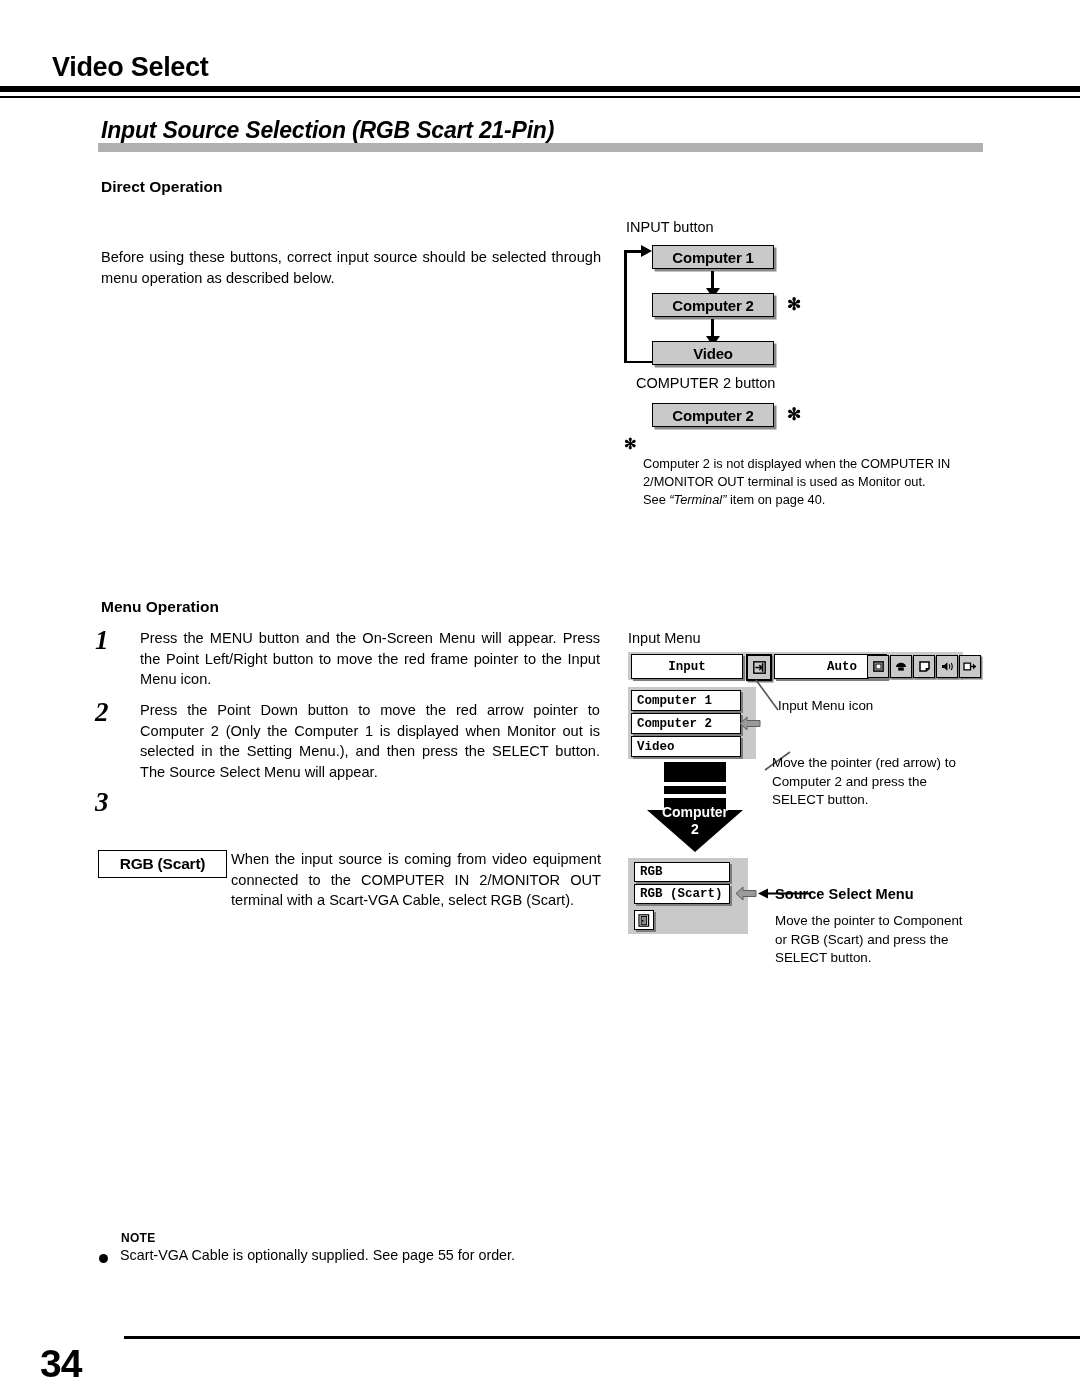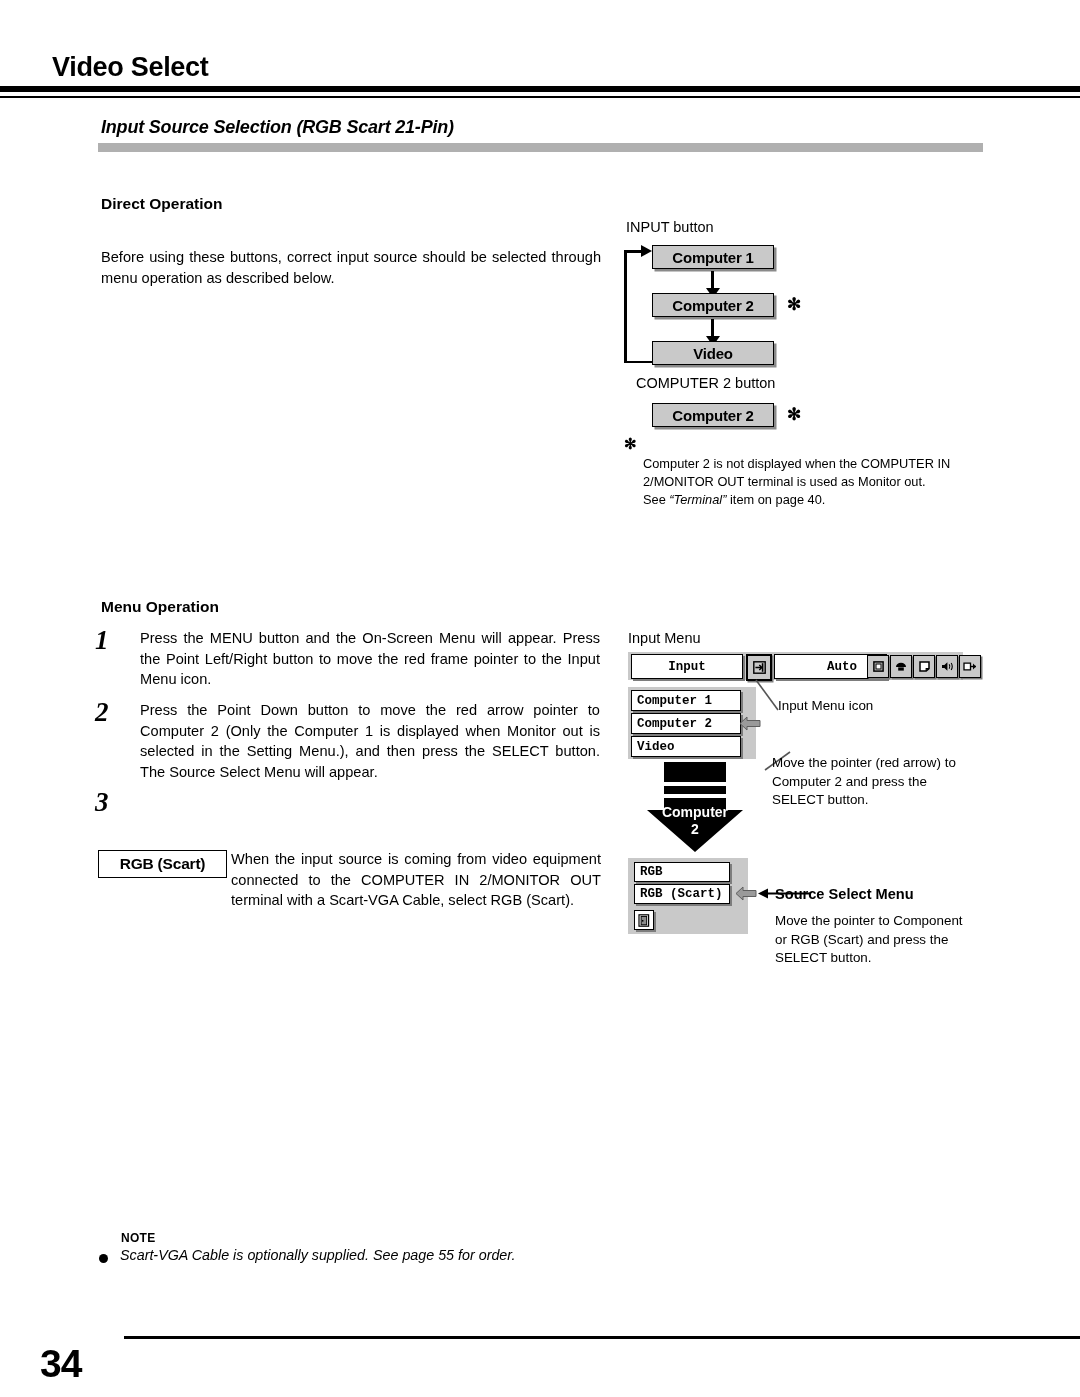--- a/index.html
+++ b/index.html
@@ -18,21 +18,21 @@
   
   .hdr-title {
     position: absolute; left: 52px; top: 52px;
     font-size: 27px; font-weight: bold; letter-spacing: -0.3px;
   }
   .rule-thick { position: absolute; left: 0; width: 1080px; height: 6px; background: #000; top: 86px; }
   .rule-thin  { position: absolute; left: 0; width: 1080px; height: 2px; background: #000; top: 96px; }
 
   .sec-title {
     position: absolute; left: 101px; top: 117px;
-    font-size: 18px; font-weight: bold; font-style: italic;
+    font-size: 23px; font-weight: bold; font-style: italic;
     letter-spacing: -0.2px;
   }
   .sec-underbar {
     position: absolute; left: 98px; top: 143px;
     width: 885px; height: 9px; background: #b0b0b0;
   }
 
   
   .h3 {
     position: absolute; font-size: 15.5px; font-weight: bold;
@@ -131,39 +131,39 @@
   }
   .callout-bold { position: absolute; font-size: 14.6px; font-weight: bold; }
 
   
   .fatarrow { position: absolute; width: 22px; height: 18px; }
 
   
   .bigarrow { position: absolute; left: 646px; top: 762px; width: 100px; height: 92px; }
 
   .note-h { position: absolute; left: 98px; top: 1231px; font-size: 12px; font-weight: bold; letter-spacing: .3px; padding-left: 23px;}
-  .note-b { position: absolute; left: 98px; top: 1247px; font-size: 14.3px; font-style: italic; }
+  .note-b { position: absolute; left: 98px; top: 1247px; font-size: 14.3px; }
   .note-dot{ position:absolute; left:99px; top:1254px; width:9px;height:9px;border-radius:50%;background:#000;}
 
   .footrule { position: absolute; left: 124px; top: 1336px; width: 956px; height: 3.4px; background: #000;}
   .pageno { position: absolute; left: 40px; top: 1342px; font-size: 39px; font-weight: bold; letter-spacing:-1px;}
 </style>
 </head>
 <body>
 
 <div class="page">
 
   <div class="hdr-title">Video Select</div>
   <div class="rule-thick"></div>
   <div class="rule-thin"></div>
 
   <div class="sec-title">Input Source Selection (RGB Scart 21-Pin)</div>
   <div class="sec-underbar"></div>
 
-  <div class="h3" style="left:101px; top:195px;">Direct Operation</div>
+  <div class="h3" style="left:101px; top:178px;">Direct Operation</div>
   <div class="body-txt" style="left:101px; top:247px; width:500px;">Before using these buttons, correct input source should be selected through menu operation as described below.</div>
 
   <div class="lbl-bold" style="left:626px; top:219px;">INPUT button</div>
 
   <div class="loopline" style="left:624px; top:250px; width:2.5px; height:113px;"></div>
   <div class="loopline" style="left:624px; top:360.5px; width:32px; height:2.5px;"></div>
   <div class="loopline" style="left:624px; top:250px; width:18px; height:2.5px;"></div>
   <div class="loop-head" style="left:641px; top:245px;"></div>
 
   <div class="gbox" style="left:652px; top:245px; width:120px; height:22px;">Computer 1</div>

